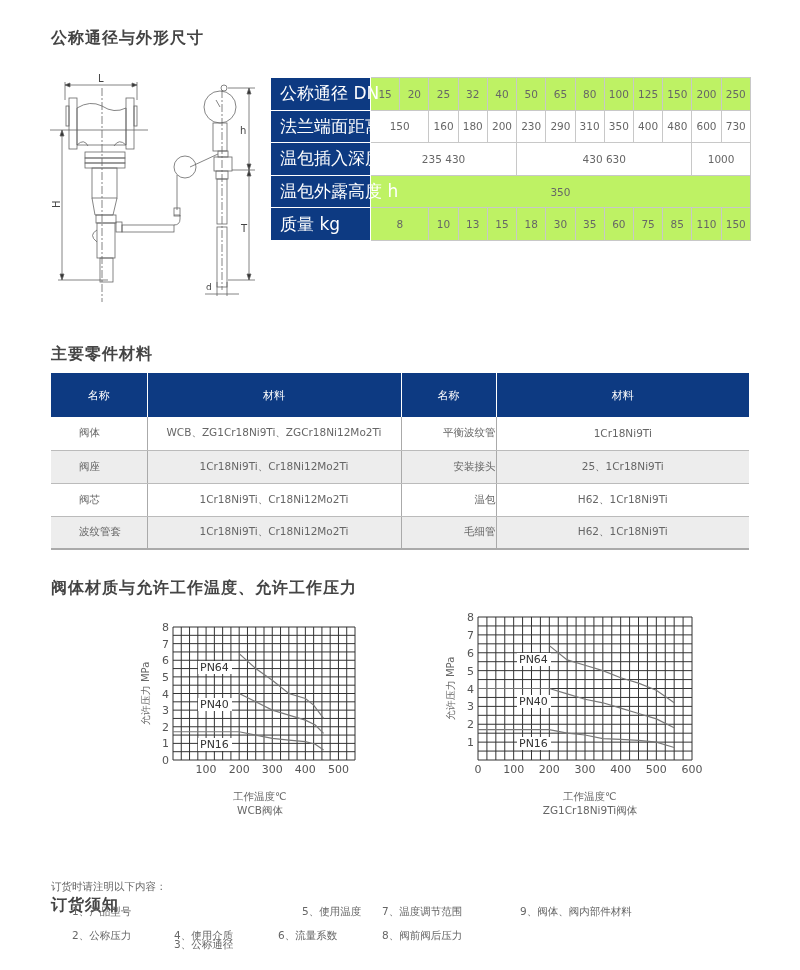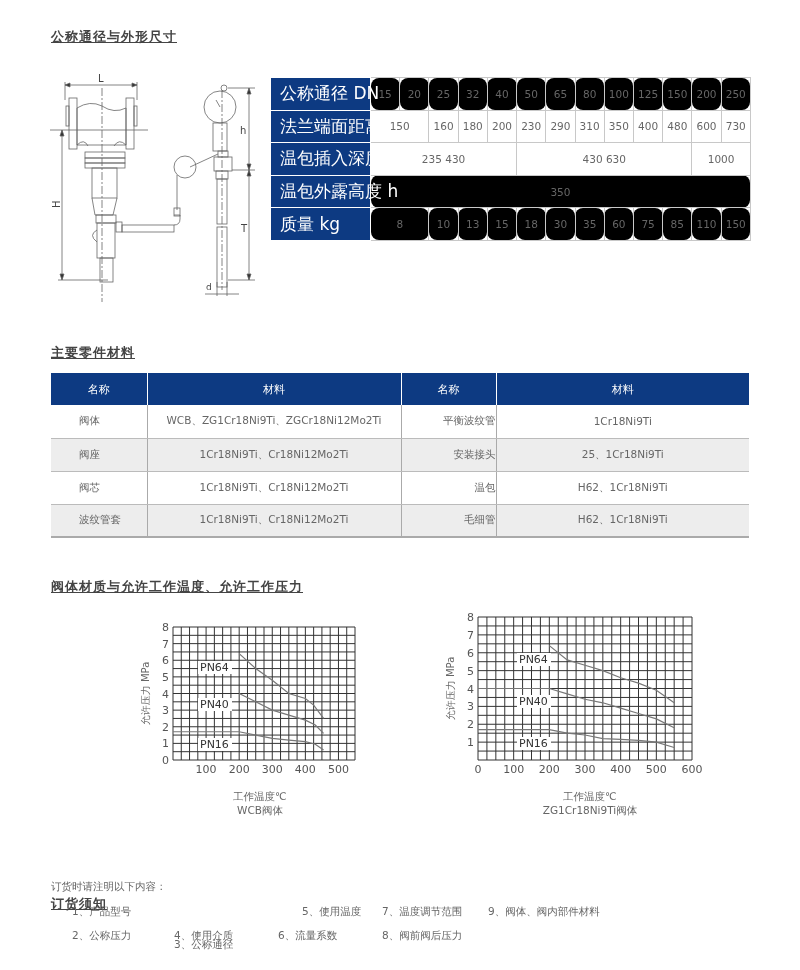--- a/index.html
+++ b/index.html
@@ -1,26 +1,26 @@
 <!DOCTYPE html>
 <html><head>
 <meta charset="utf-8">
 <style>
   * { box-sizing: border-box; margin: 0; padding: 0; }
   body { width: 800px; height: 970px; background: #fff; font-family: "DejaVu Sans", "Liberation Sans", sans-serif; color: #555; position: relative; overflow: hidden; }
-  .sec-title { position: absolute; left: 51px; font-size: 13px; font-weight: bold; color: #444; letter-spacing: 1px; text-decoration: underline; }
+  .sec-title { position: absolute; left: 51px; font-size: 16px; font-weight: bold; color: #444; letter-spacing: 1px; }
   
   .dims { position: absolute; left: 270px; top: 77px; width: 480px; border-collapse: collapse; table-layout: fixed; }
   .dims td { height: 32.6px; border: 1px solid #c8c8c8; text-align: center; font-size: 10.5px; color: #666; padding: 0; white-space: nowrap; }
   .dims td.lab { background: #0d3a82; color: #fff; text-align: left; padding-left: 9px; font-size: 17px; border-color: #fff; border-right: 1px solid #fff; }
-  .dims tr.g td:not(.lab) { background: #000000; border-radius: 8px; }
+  .dims tr.g td:not(.lab) { background: #bef264; }
   .dims tr.w td:not(.lab) { background: #fff; }
   
   .mat { position: absolute; left: 51px; top: 373px; width: 698px; border-collapse: collapse; table-layout: fixed; }
-  .mat th { background: #0d3a82; color: #fff; height: 32px; font-size: 11px; font-weight: normal; border-left: 1px solid #fff; }
+  .mat th { background: #0d3a82; color: #fff; height: 44px; font-size: 11px; font-weight: normal; border-left: 1px solid #fff; }
   .mat th:first-child { border-left: none; }
   .mat td { height: 33px; font-size: 10.5px; color: #666; text-align: center; border-left: 1px solid #aaa; border-bottom: 1px solid #bbb; }
   .mat td:first-child { border-left: none; text-align: left; padding-left: 28px; }
   .mat td.nm2 { text-align: right; padding-left: 22px; }
   .mat tr.g td { background: #ededed; }
   .mat tr:last-child td { border-bottom: 2px solid #aaa; }
   
   .chart { position: absolute; }
   .caption { position: absolute; font-size: 10.5px; color: #666; text-align: center; }
   
@@ -369,13 +369,13 @@
 <div class="sec-title" style="top:851px;margin-top:44px;">订货须知</div>
 <div class="intro">订货时请注明以下内容：</div>
 <div class="order-item" style="left:72px; top:905px;">1、产品型号</div>
 <div class="order-item" style="left:72px; top:929px;">2、公称压力</div>
 <div class="order-item" style="left:174px; top:938px;">3、公称通径</div>
 <div class="order-item" style="left:174px; top:929px;">4、使用介质</div>
 <div class="order-item" style="left:278px; top:905px;margin-left:24px;">5、使用温度</div>
 <div class="order-item" style="left:278px; top:929px;">6、流量系数</div>
 <div class="order-item" style="left:382px; top:905px;">7、温度调节范围</div>
 <div class="order-item" style="left:382px; top:929px;">8、阀前阀后压力</div>
-<div class="order-item" style="left:488px; top:905px;text-align:center;">9、阀体、阀内部件材料</div>
+<div class="order-item" style="left:520px; top:905px;text-align:center;">9、阀体、阀内部件材料</div>
 
 </body></html>

